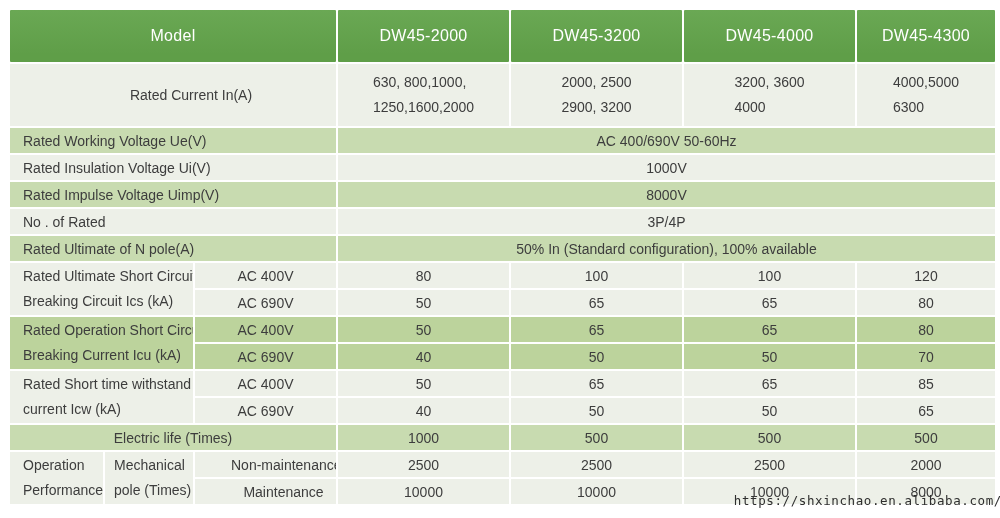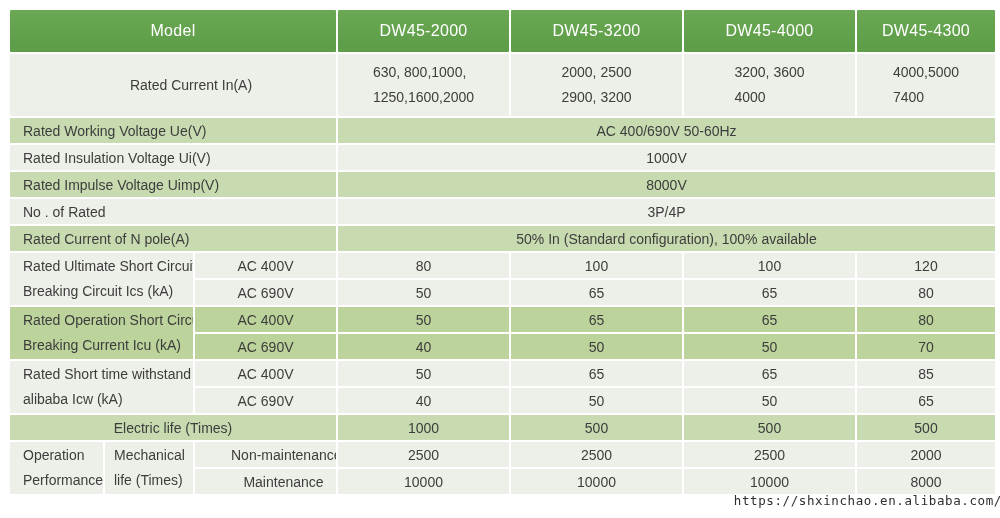--- a/index.html
+++ b/index.html
@@ -29,21 +29,21 @@
   col.cA{width:93px;} col.cB{width:88px;} col.cC{width:141px;}
   col.c1{width:171px;} col.c2{width:171px;} col.c3{width:171px;} col.c4{width:138px;}
   td{
     font-size:14px;
     line-height:20px;
     padding:0;
     vertical-align:middle;
     overflow:hidden;
     white-space:nowrap;
   }
-  tr.hdr-row td{height:42px;}
+  tr.hdr-row td{height:52px;}
   tr.tall-row td{height:62px;}
   tr.std-row td{height:25px;}
   .hdr{
     background:linear-gradient(180deg,var(--header-green-light) 0%,var(--header-green) 85%);
     color:var(--header-text);
     text-align:center;
     font-size:16px;
     letter-spacing:0.3px;
     border-radius:1px;
   }
@@ -88,41 +88,41 @@
     <td class="hdr">DW45-3200</td>
     <td class="hdr">DW45-4000</td>
     <td class="hdr">DW45-4300</td>
   </tr>
 
   <tr class="tall-row">
     <td class="light label pad20" colspan="3">Rated Current In(A)</td>
     <td class="light center"><span class="twolines"><span>630, 800,1000,</span><span>1250,1600,2000</span></span></td>
     <td class="light center"><span class="twolines"><span>2000, 2500</span><span>2900, 3200</span></span></td>
     <td class="light center"><span class="twolines"><span>3200, 3600</span><span>4000</span></span></td>
-    <td class="light center"><span class="twolines"><span>4000,5000</span><span>7400</span></span></td>
+    <td class="light center"><span class="twolines"><span>4000,5000</span><span>6300</span></span></td>
   </tr>
 
   <tr class="std-row">
     <td class="green label" colspan="3">Rated Working Voltage Ue(V)</td>
     <td class="green center" colspan="4">AC 400/690V 50-60Hz</td>
   </tr>
   <tr class="std-row">
     <td class="light label" colspan="3">Rated Insulation Voltage Ui(V)</td>
     <td class="light center" colspan="4">1000V</td>
   </tr>
   <tr class="std-row">
     <td class="green label" colspan="3">Rated Impulse Voltage Uimp(V)</td>
     <td class="green center" colspan="4">8000V</td>
   </tr>
   <tr class="std-row">
     <td class="light label" colspan="3">No . of  Rated</td>
     <td class="light center" colspan="4">3P/4P</td>
   </tr>
   <tr class="std-row">
-    <td class="green label" colspan="3">Rated Current of N pole(A)</td>
+    <td class="green label" colspan="3">Rated Ultimate of N pole(A)</td>
     <td class="green center" colspan="4">50% In (Standard configuration), 100% available</td>
   </tr>
 
   <tr class="std-row">
     <td class="light label" colspan="2" rowspan="2"><span class="twolines"><span>Rated Ultimate Short Circuit</span><span>Breaking Circuit Ics (kA)</span></span></td>
     <td class="light center">AC 400V</td>
     <td class="light center">80</td>
     <td class="light center">100</td>
     <td class="light center">100</td>
     <td class="light center">120</td>
@@ -145,21 +145,21 @@
   </tr>
   <tr class="std-row">
     <td class="green2 center">AC 690V</td>
     <td class="green2 center">40</td>
     <td class="green2 center">50</td>
     <td class="green2 center">50</td>
     <td class="green2 center">70</td>
   </tr>
 
   <tr class="std-row">
-    <td class="light label" colspan="2" rowspan="2"><span class="twolines"><span>Rated Short time withstand</span><span>alibaba Icw (kA)</span></span></td>
+    <td class="light label" colspan="2" rowspan="2"><span class="twolines"><span>Rated Short time withstand</span><span>current Icw (kA)</span></span></td>
     <td class="light center">AC 400V</td>
     <td class="light center">50</td>
     <td class="light center">65</td>
     <td class="light center">65</td>
     <td class="light center">85</td>
   </tr>
   <tr class="std-row">
     <td class="light center">AC 690V</td>
     <td class="light center">40</td>
     <td class="light center">50</td>
@@ -170,21 +170,21 @@
   <tr class="std-row">
     <td class="green center" colspan="3">Electric life (Times)</td>
     <td class="green center">1000</td>
     <td class="green center">500</td>
     <td class="green center">500</td>
     <td class="green center">500</td>
   </tr>
 
   <tr class="std-row">
     <td class="light label" rowspan="2"><span class="twolines"><span>Operation</span><span>Performance D</span></span></td>
-    <td class="light label pad8" rowspan="2"><span class="twolines"><span>Mechanical</span><span>life (Times)</span></span></td>
+    <td class="light label pad8" rowspan="2"><span class="twolines"><span>Mechanical</span><span>pole (Times)</span></span></td>
     <td class="light label pad20">Non-maintenance</td>
     <td class="light center">2500</td>
     <td class="light center">2500</td>
     <td class="light center">2500</td>
     <td class="light center">2000</td>
   </tr>
   <tr class="std-row">
     <td class="light label pad20">Maintenance</td>
     <td class="light center">10000</td>
     <td class="light center">10000</td>

